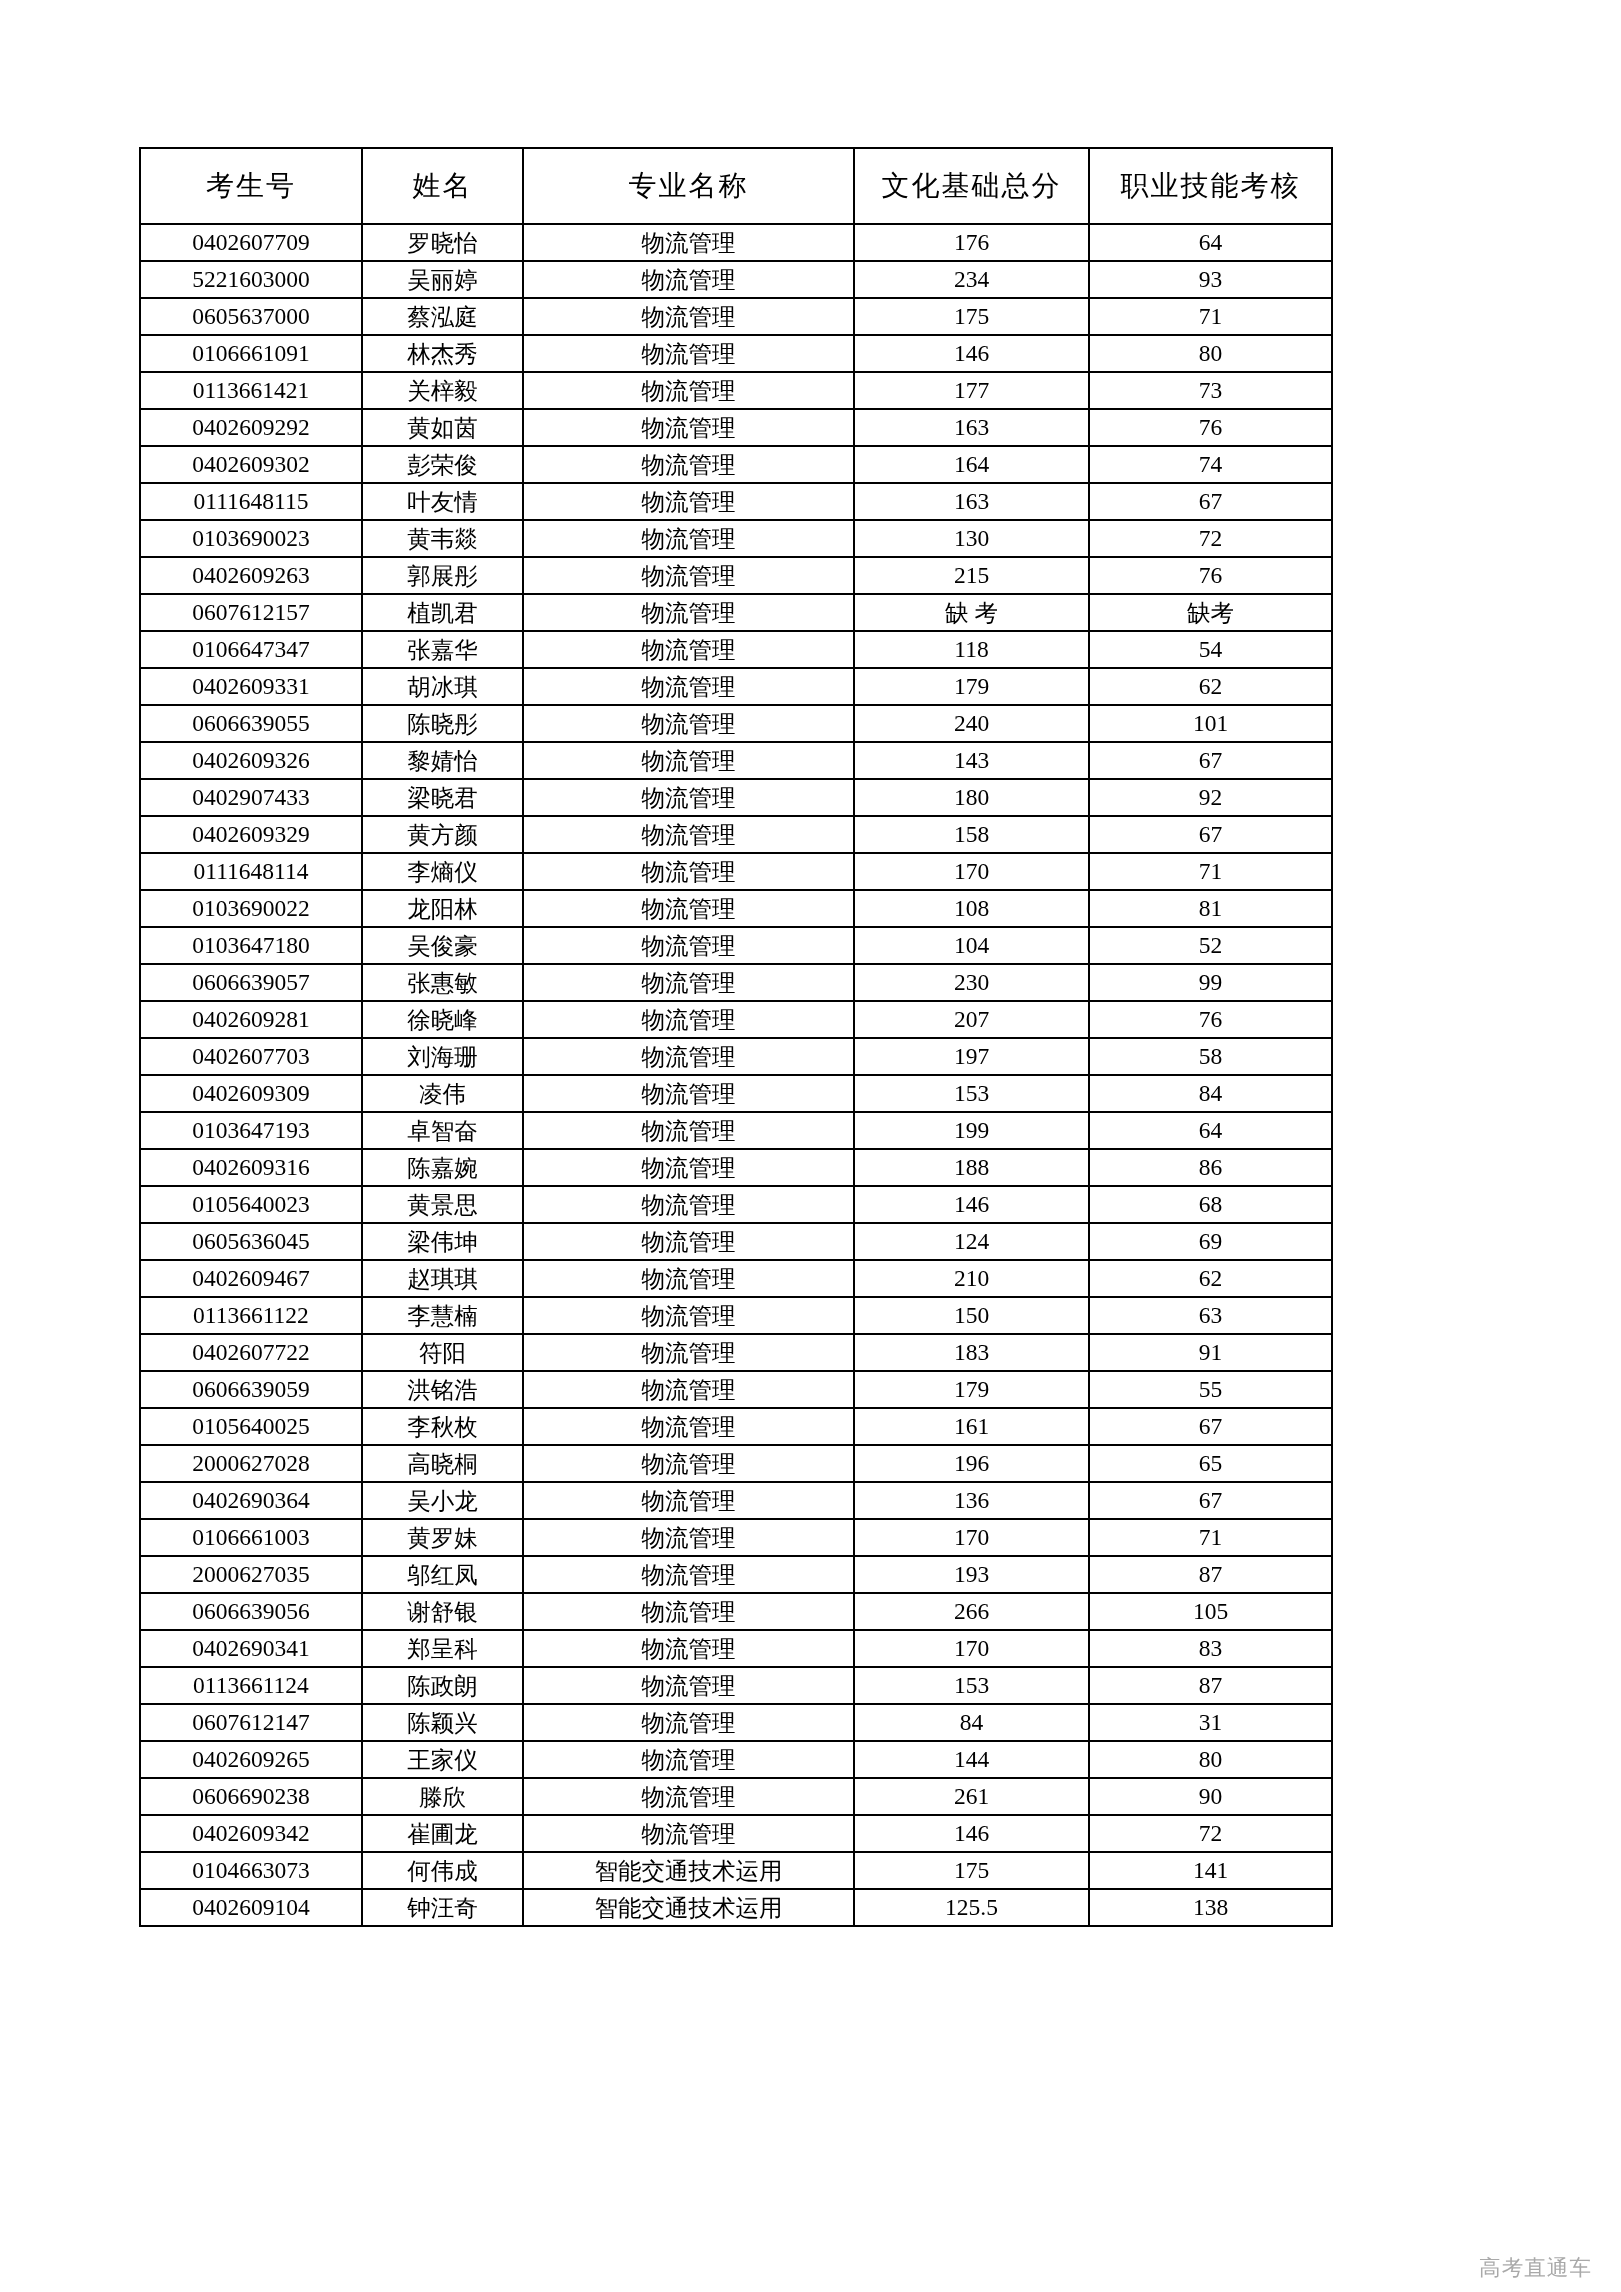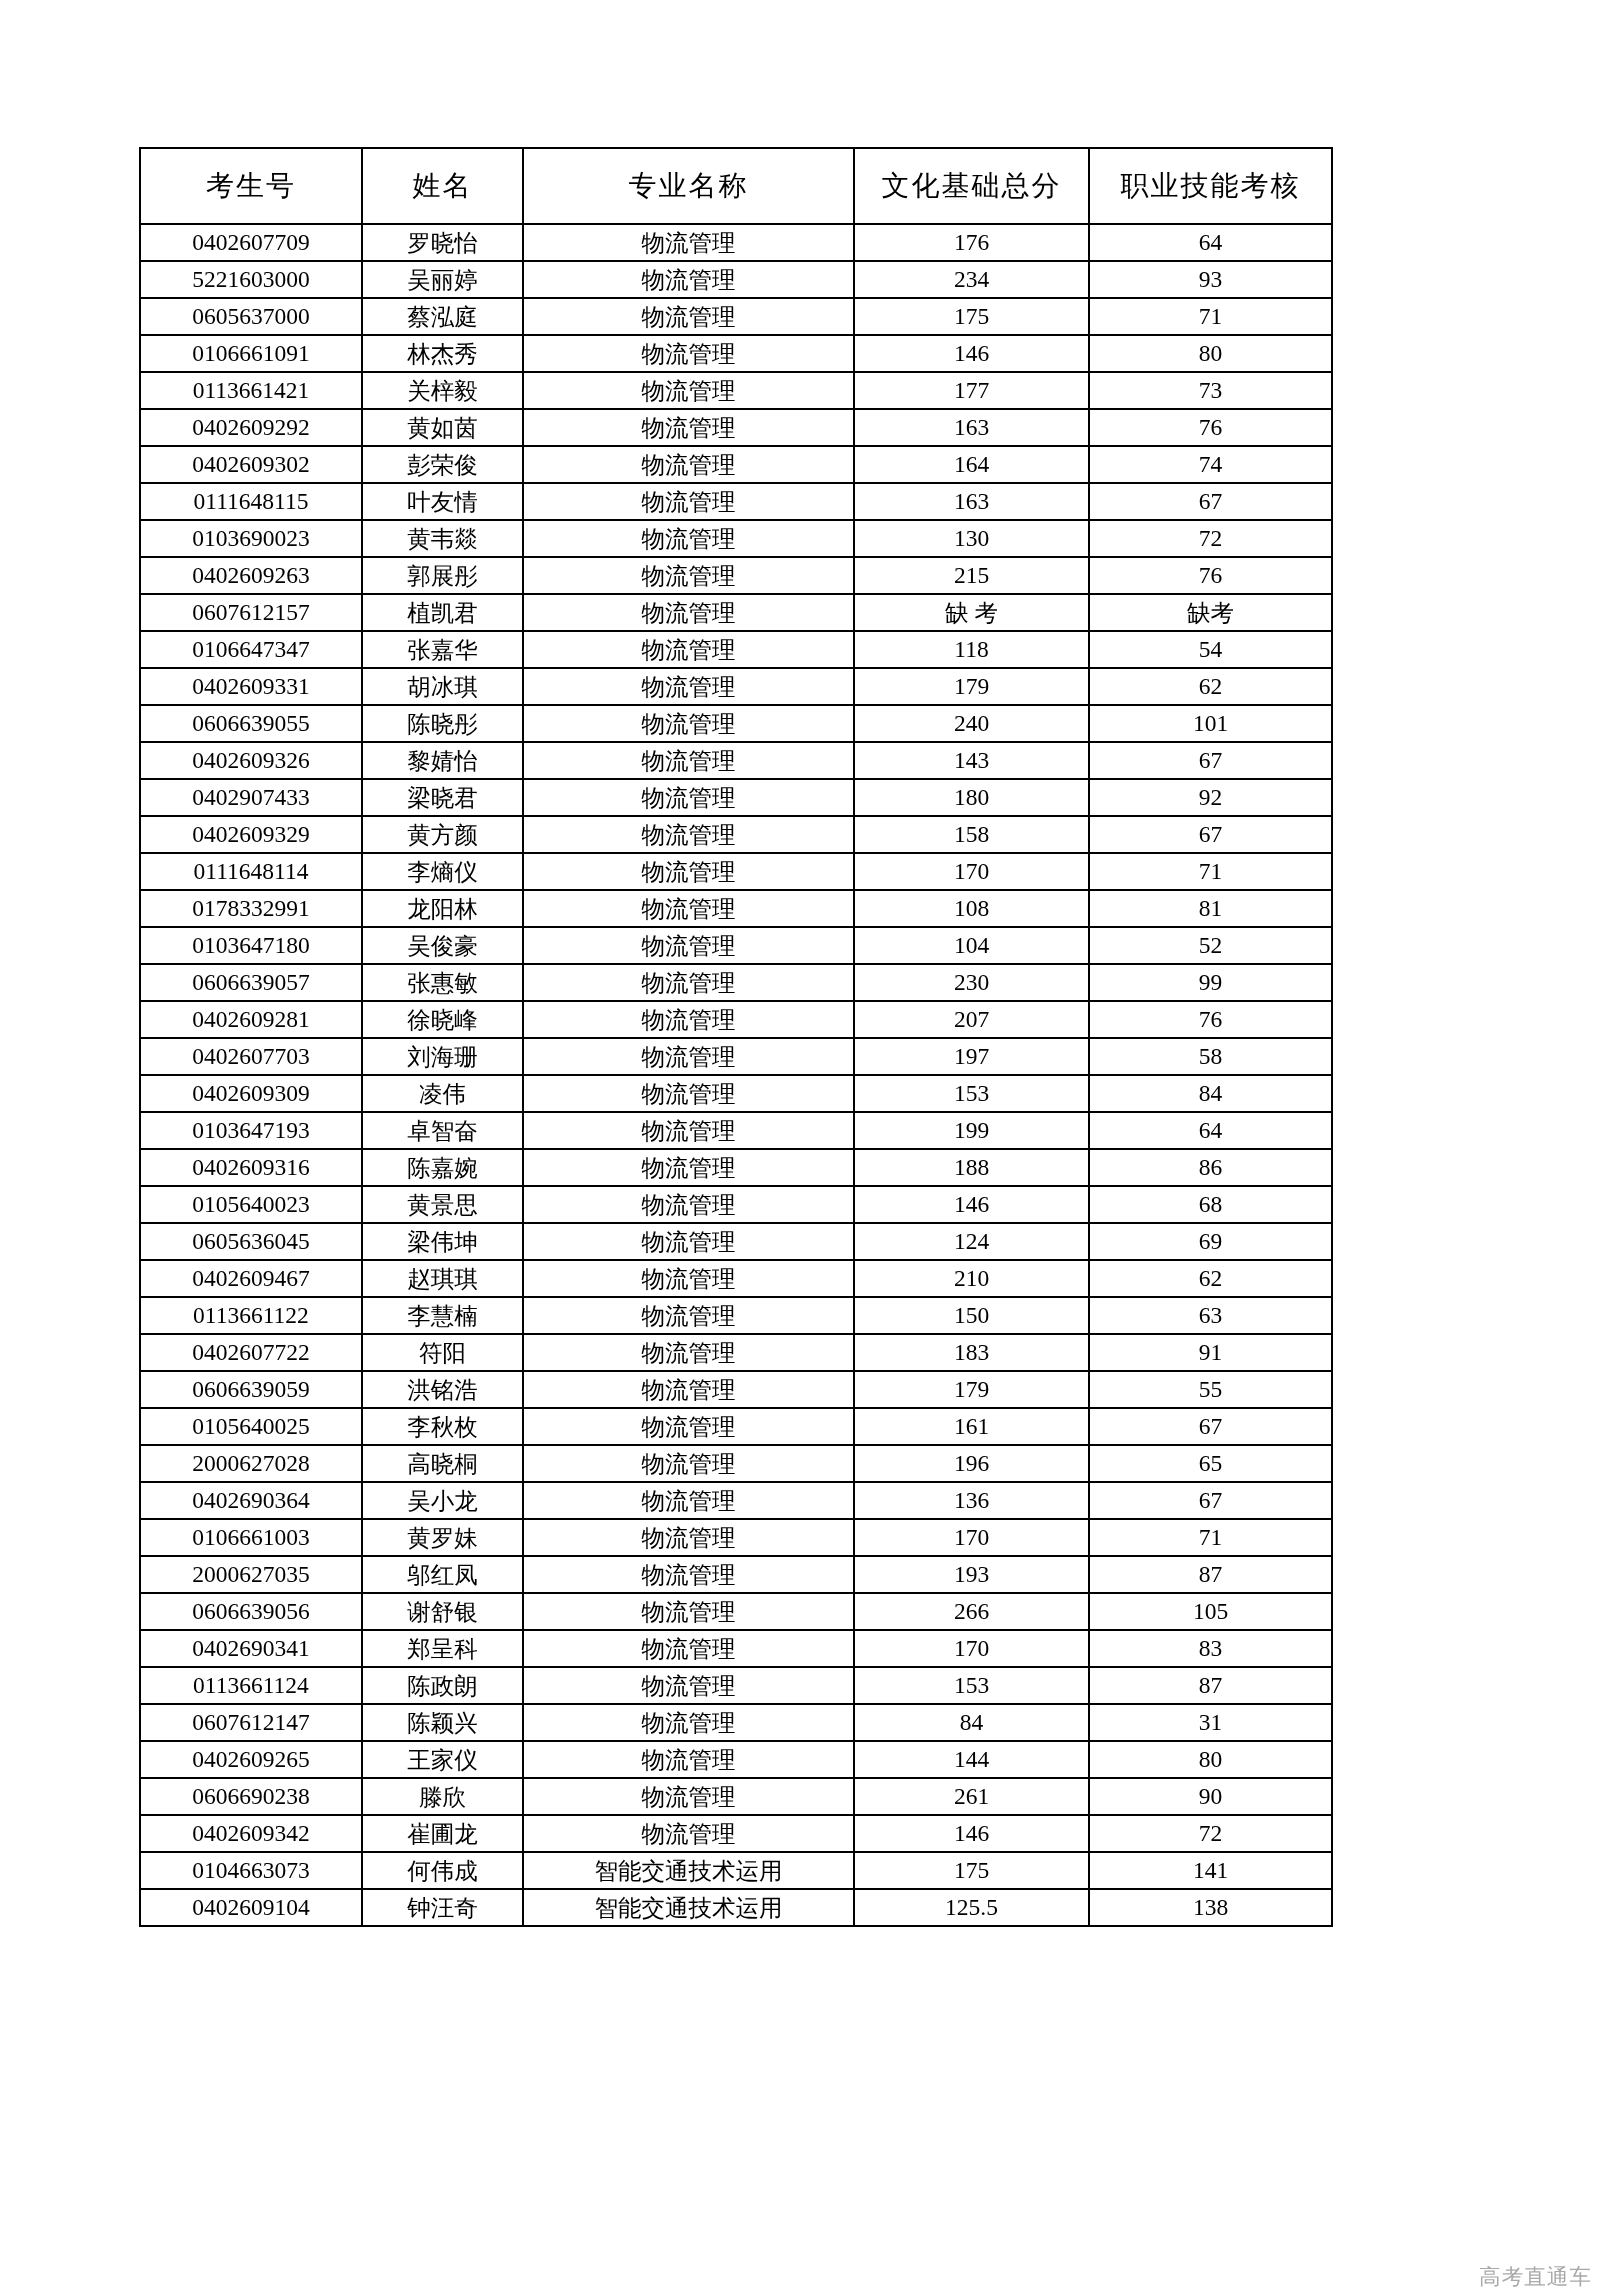--- a/index.html
+++ b/index.html
@@ -35,21 +35,21 @@
     height: 74px;
     font-size: 28px;
     letter-spacing: 2px;
   }
   .score-table tbody td {
     height: 35px;
   }
   .watermark {
     position: absolute;
     right: 29px;
-    bottom: 2px;
+    bottom: 11px;
     font-size: 21.6px;
     color: #a9a9a9;
     font-family: "Liberation Sans", "DejaVu Sans", sans-serif;
     letter-spacing: 1px;
   }
 </style>
 </head>
 <body>
 
 <table class="score-table">
@@ -190,21 +190,21 @@
         <td>67</td>
       </tr>
       <tr>
         <td>0111648114</td>
         <td>李熵仪</td>
         <td>物流管理</td>
         <td>170</td>
         <td>71</td>
       </tr>
       <tr>
-        <td>0178332991</td>
+        <td>0103690022</td>
         <td>龙阳林</td>
         <td>物流管理</td>
         <td>108</td>
         <td>81</td>
       </tr>
       <tr>
         <td>0103647180</td>
         <td>吴俊豪</td>
         <td>物流管理</td>
         <td>104</td>

